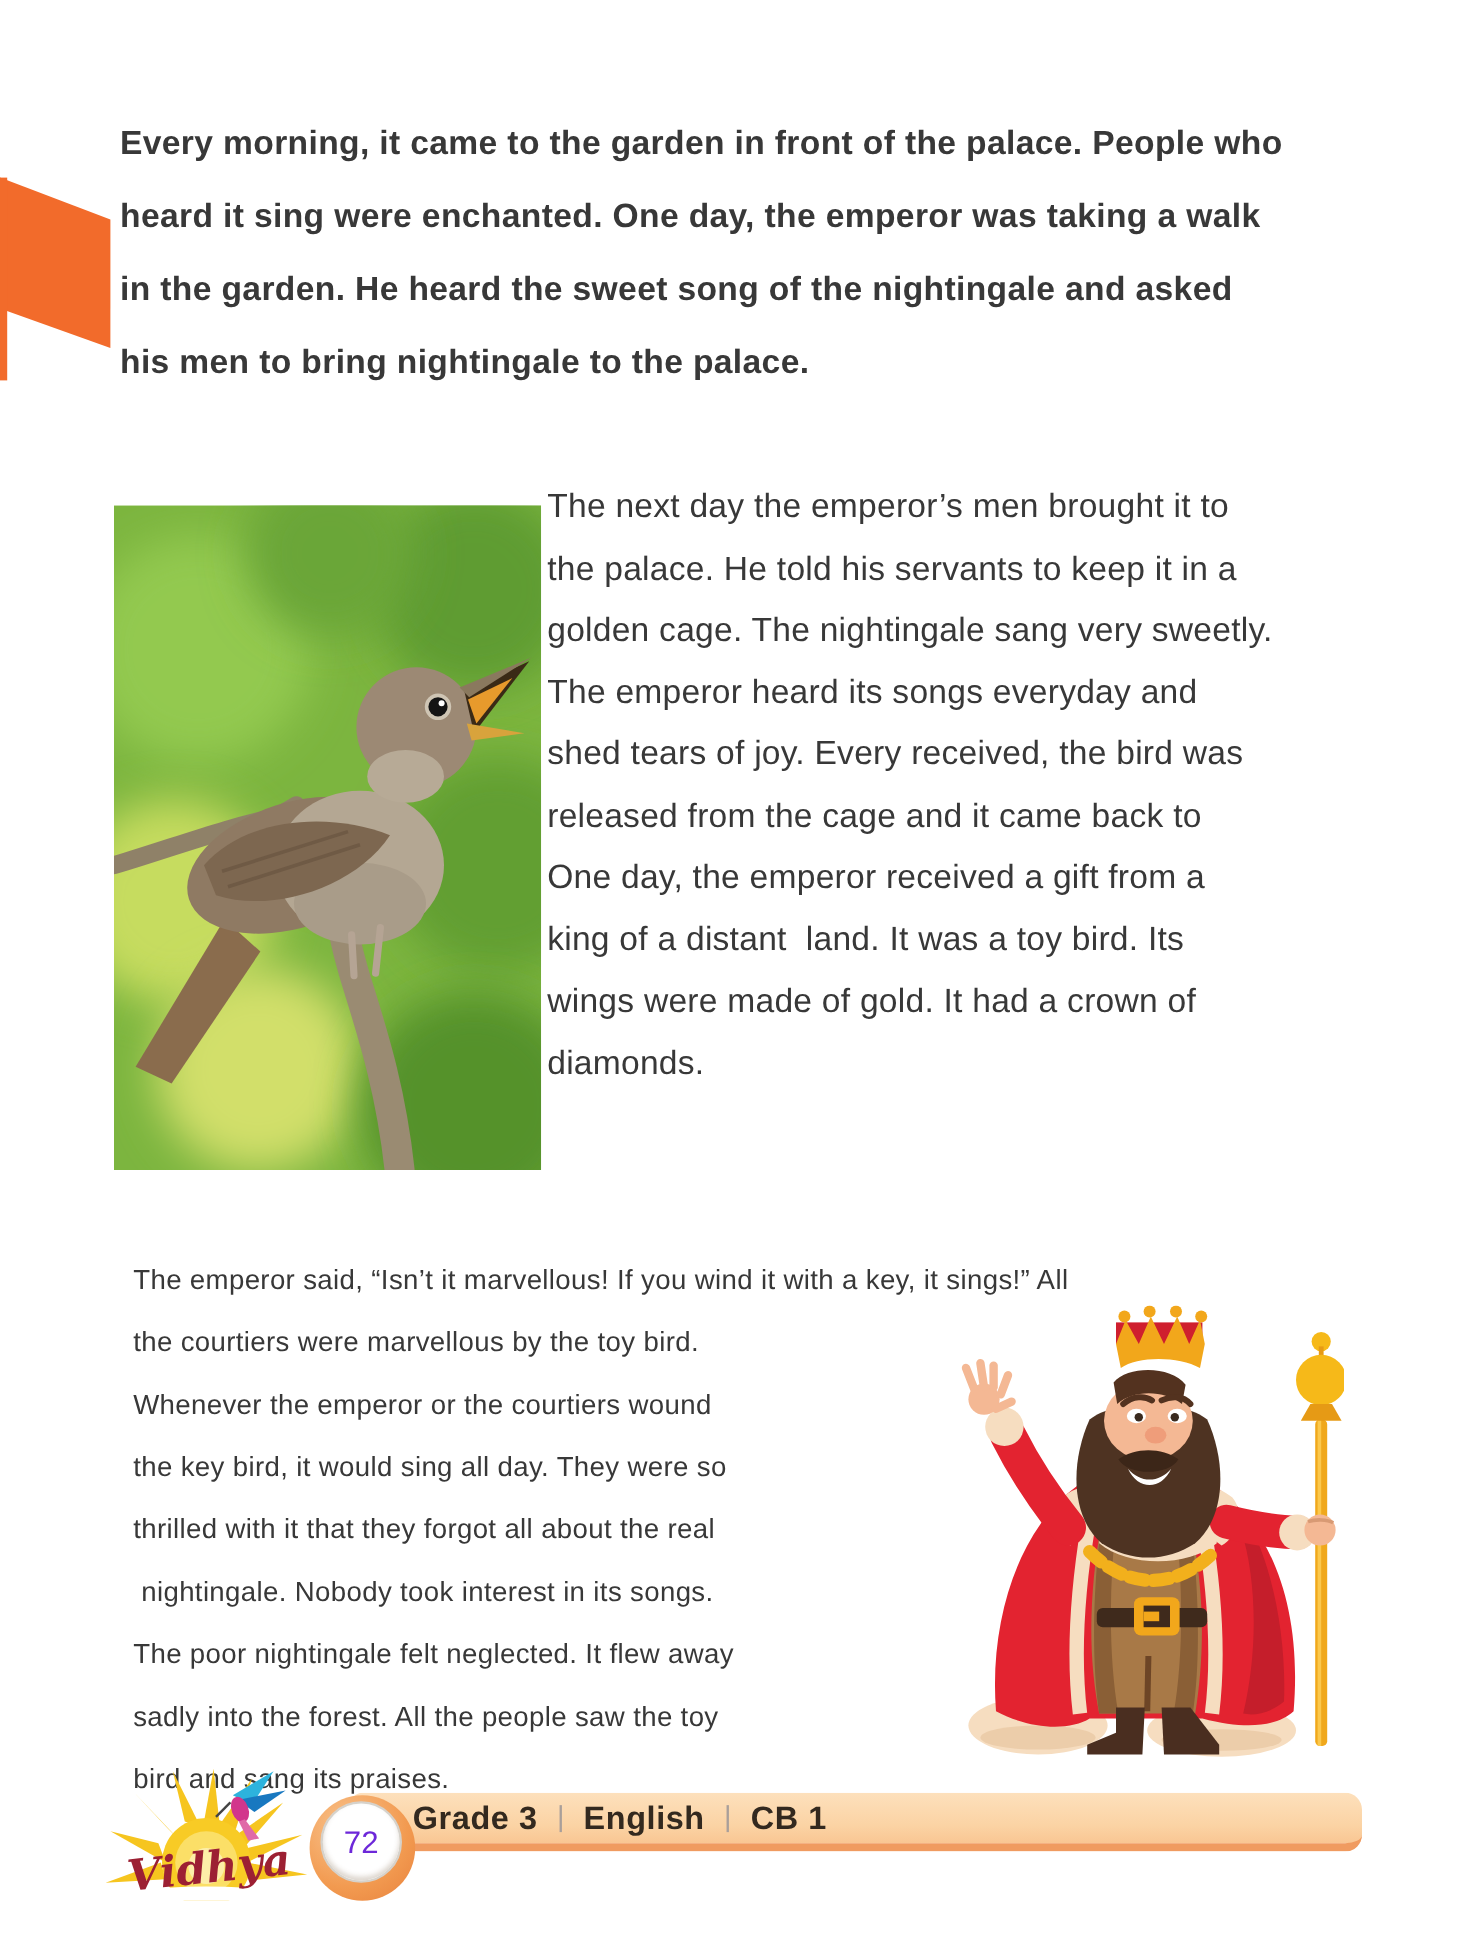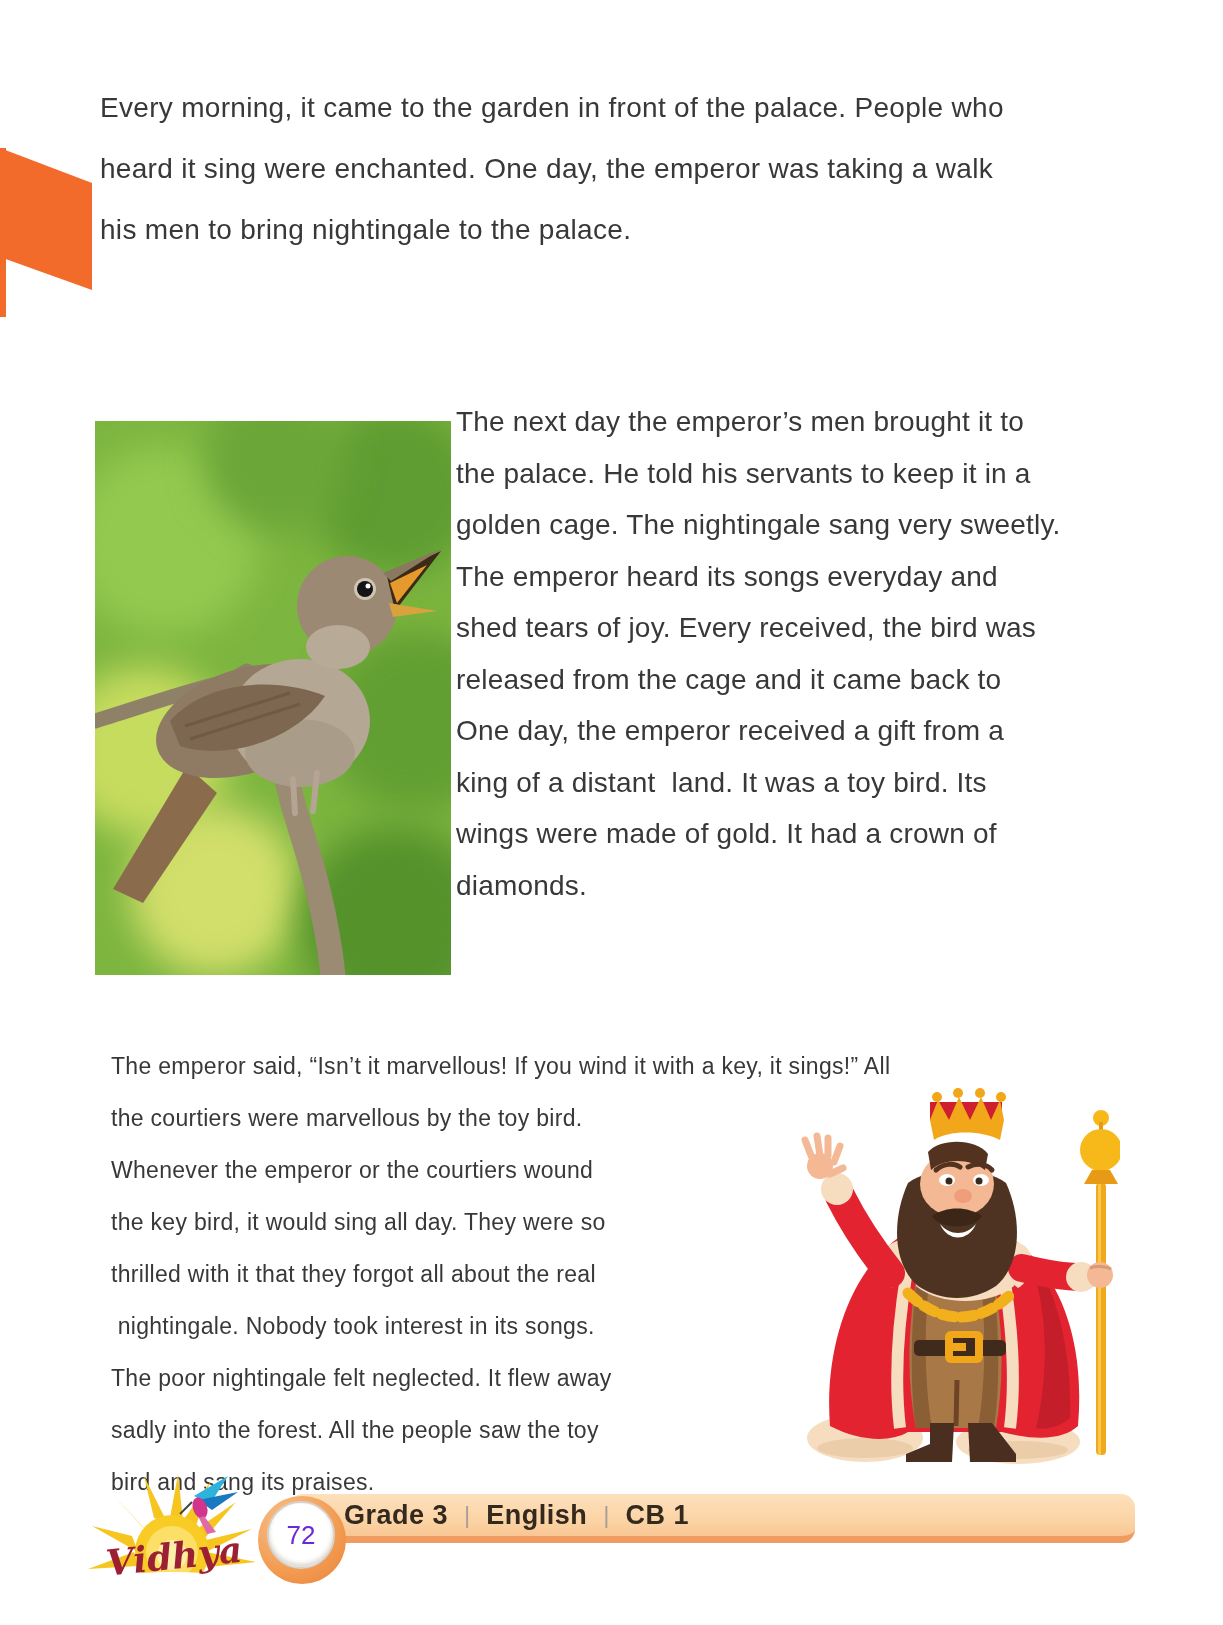--- a/index.html
+++ b/index.html
@@ -2,21 +2,21 @@
 <html><head>
 <meta charset="utf-8">
 <style>
   html,body{margin:0;padding:0;background:#ffffff;}
   .page{
     position:relative;width:1223px;height:1625px;background:#ffffff;overflow:hidden;
     font-family:"Liberation Sans", sans-serif;color:#383838;
   }
   .para{position:absolute;}
   .line{white-space:pre;}
-  .p1{left:100px;top:77px;font-size:28px;line-height:61px;letter-spacing:.3px;}
+  .p1{left:100px;top:88px;font-size:28px;line-height:61px;letter-spacing:.3px;font-weight:bold;}
   .p2{left:456px;top:396px;font-size:28px;line-height:51.5px;letter-spacing:.2px;}
   .p3{left:111px;top:1040px;font-size:23px;line-height:52px;letter-spacing:.3px;}
   .ribbon{position:absolute;left:0;top:143px;width:95px;height:178px;}
   .photo{position:absolute;left:95px;top:421px;width:356px;height:554px;overflow:hidden;}
   .photo svg{display:block;}
   .king{position:absolute;left:790px;top:1088px;width:330px;height:382px;}
   
   .footer-bar{
     position:absolute;left:292px;top:1494px;width:843px;height:49px;
     background:linear-gradient(180deg,#fde0bc 0%,#fbd3a4 65%,#f9c693 100%);
@@ -45,20 +45,21 @@
 <div class="page">
 
   <svg class="ribbon" viewBox="0 0 95 178" xmlns="http://www.w3.org/2000/svg">
     <polygon points="0,5 92,40 92,147 0,114" fill="#f26b2b"></polygon>
     <rect x="0" y="5" width="6" height="169" fill="#f26b2b"></rect>
   </svg>
 
   <div class="para p1">
     <div class="line">Every morning, it came to the garden in front of the palace. People who</div>
     <div class="line">heard it sing were enchanted. One day, the emperor was taking a walk</div>
+    <div class="line">in the garden. He heard the sweet song of the nightingale and asked</div>
     <div class="line">his men to bring nightingale to the palace.</div>
   </div>
 
   <div class="photo">
     <svg viewBox="0 0 356 554" width="356" height="554" xmlns="http://www.w3.org/2000/svg">
       <defs>
         <filter id="blr" x="-50%" y="-50%" width="200%" height="200%">
             <feGaussianBlur stdDeviation="18"></feGaussianBlur>
           </filter>
       </defs>

